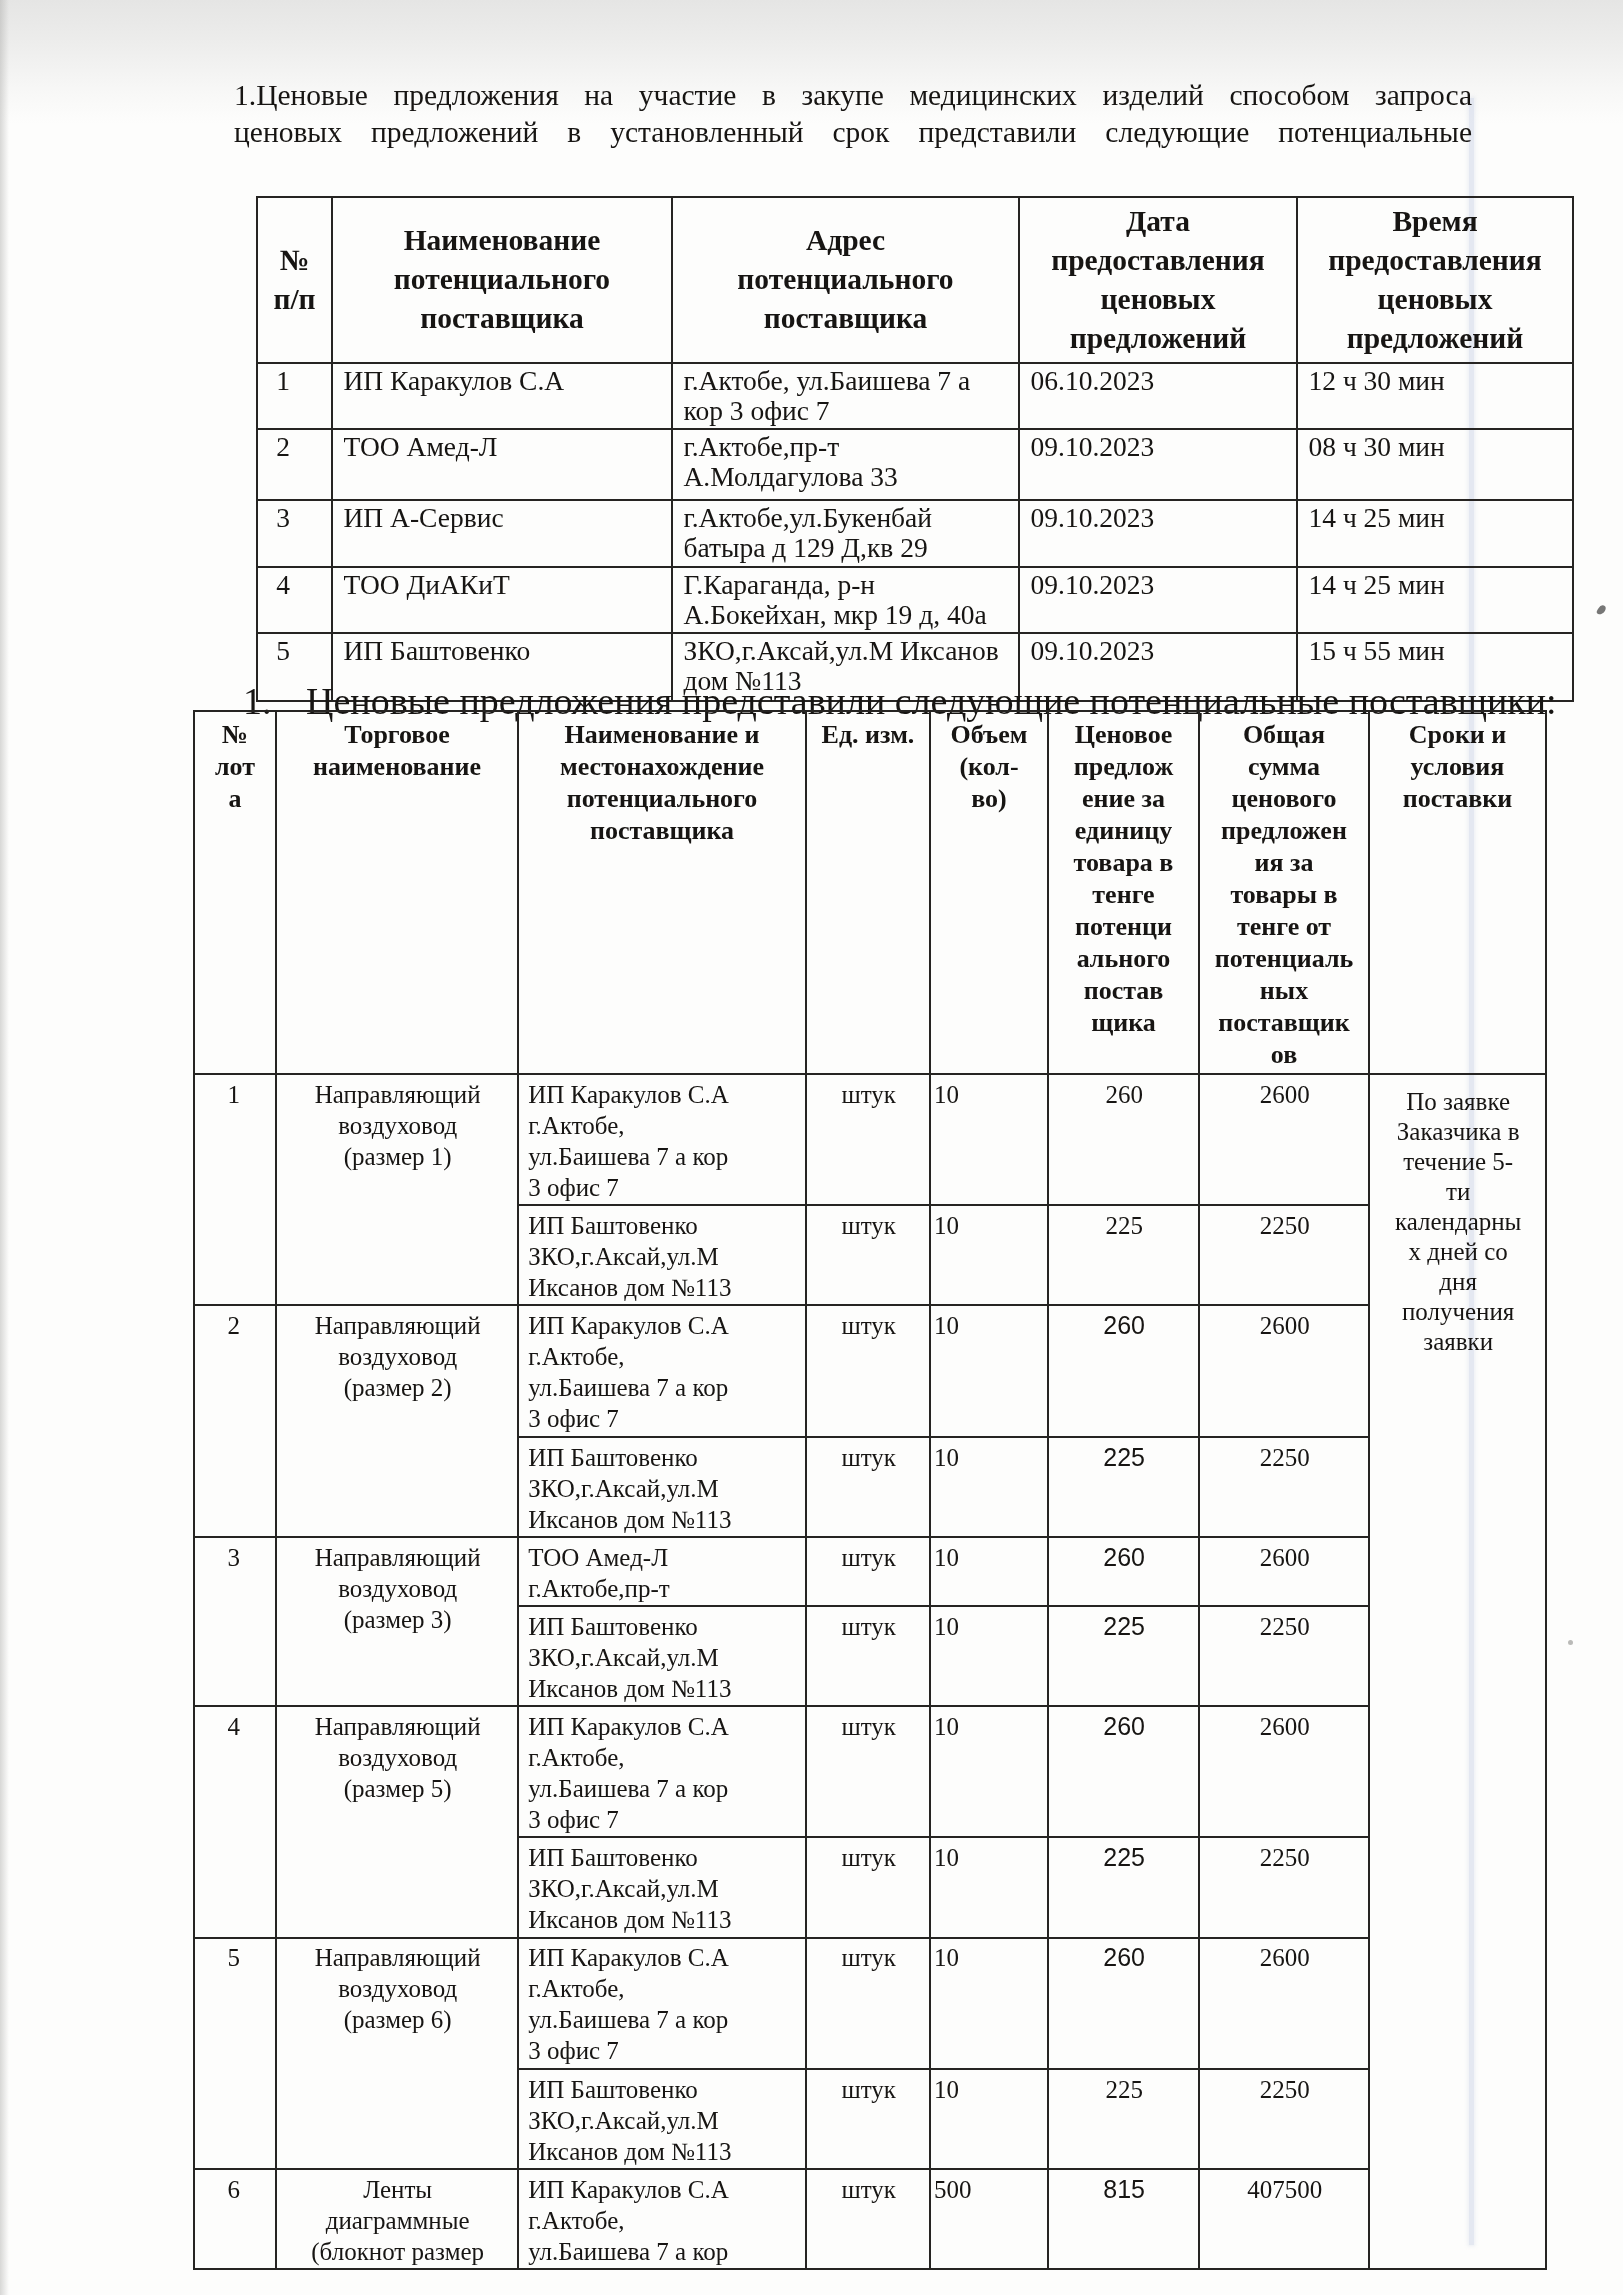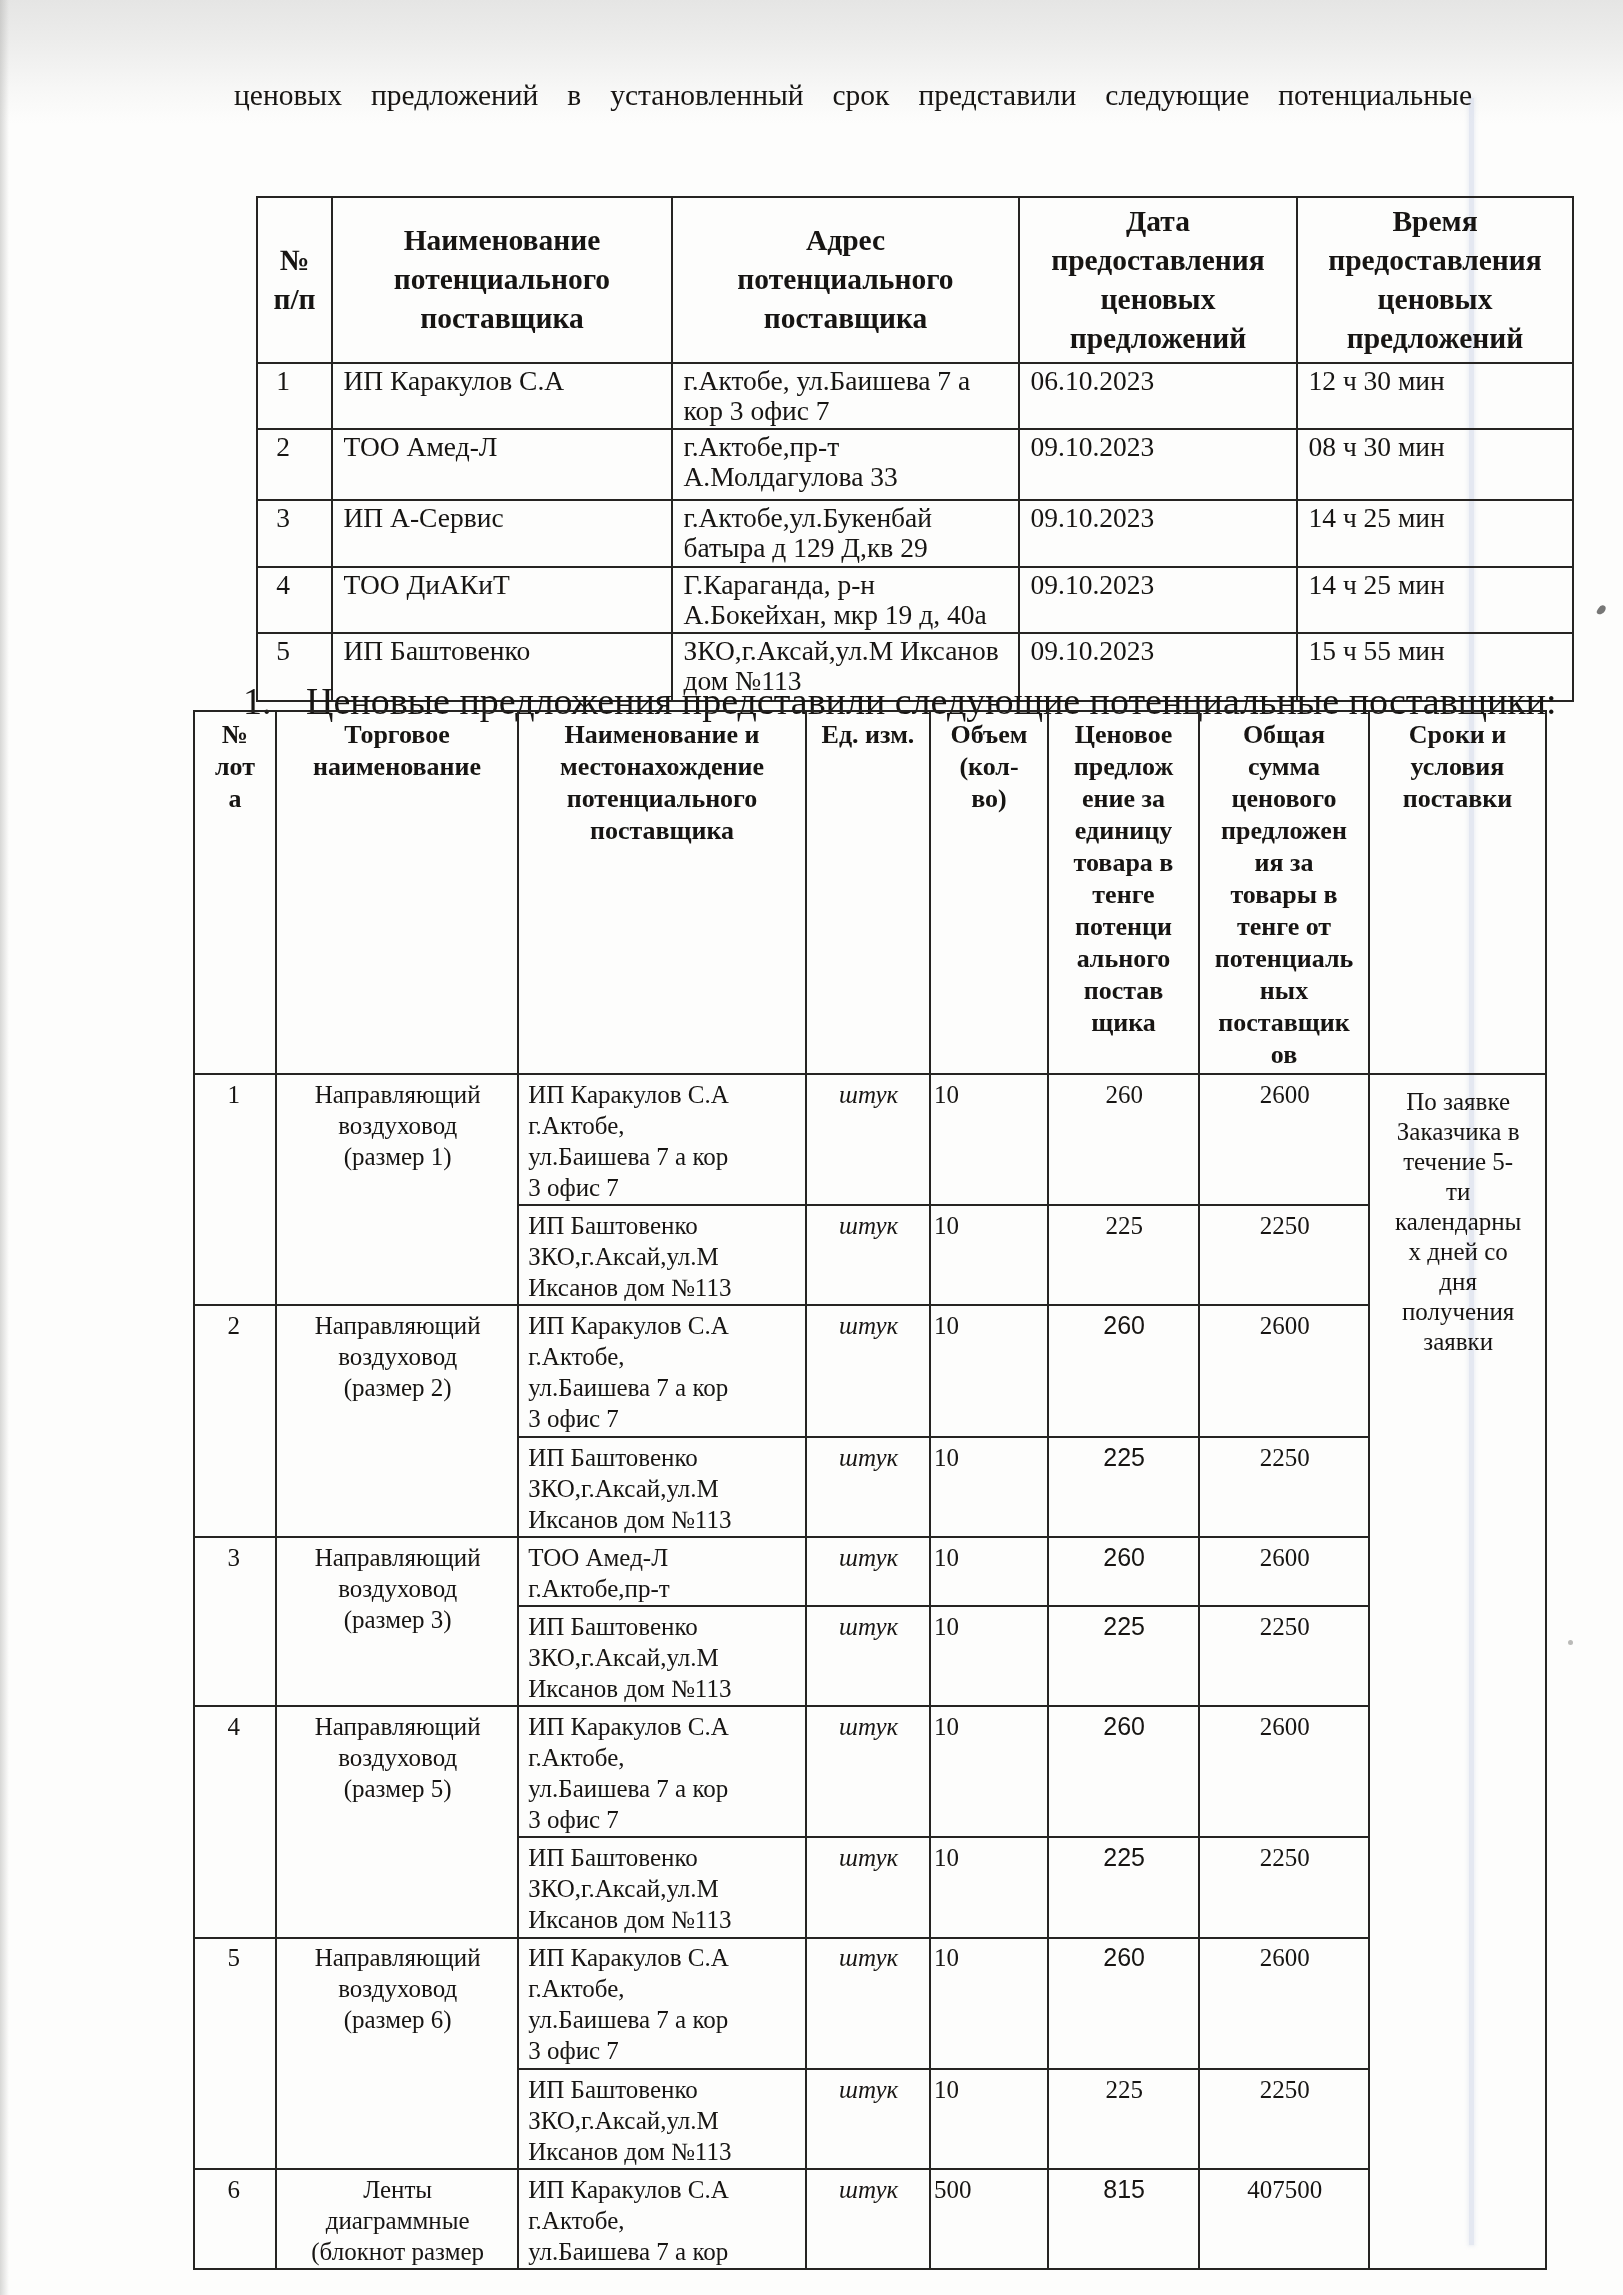--- a/index.html
+++ b/index.html
@@ -67,39 +67,40 @@
   .t2{left:193px;top:710px;width:1352px;border:2.6px solid #222018;}
   .t2 th{
     font-size:26px;font-weight:bold;line-height:32px;
     vertical-align:top;text-align:center;white-space:pre-line;padding:6.5px 3.9px 2.6px 3.9px;
   }
   .t2 tr.hdr{height:350px;}
   .t2 td{font-size:25px;line-height:31px;white-space:pre-line;padding:3.9px 5.2px 1.3px 6.5px;}
   .t2 .c-lot{text-align:center;padding-left:2.6px;}
   .t2 .c-prod{text-align:center;}
   .t2 .c-sup{text-align:left;padding-left:9.2px;}
-  .t2 .c-unit{text-align:center;font-style:italic;}
+  .t2 .c-unit{text-align:center;}
   .t2 .c-qty{text-align:left;padding-left:3px;}
   .t2 .c-price{text-align:center;margin-top:45px;}
   .t2 .c-total{text-align:center;}
   .t2 .c-terms{text-align:center;padding-top:11.8px;line-height:30px;}
   .sansnum{font-family:"Liberation Sans","DejaVu Sans",sans-serif;font-size:23.6px;}
   .t2 tr.h185{height:121px;} .t2 tr.h145{height:95px;} .t2 tr.h200{height:131px;}
   .t2 tr.h100{height:65px;} .t2 tr.h195{height:128px;} .t2 tr.h150{height:98px;}
 </style>
 </head>
 <body>
 
 <div class="scan-shade"></div>
 <div class="scan-left"></div>
 <div class="scan-streak"></div>
 <div class="speck1"></div>
 <div class="speck2"></div>
 
 <div class="intro">
+  <div class="jline">1.Ценовые предложения на участие в закупе медицинских изделий способом запроса</div>
   <div class="jline">ценовых предложений в установленный срок представили следующие потенциальные</div>
 </div>
 
 <table class="t1">
   <colgroup>
     <col style="width:75px">
       <col style="width:340px">
       <col style="width:347px">
     <col style="width:278px">
       <col style="width:276px">

